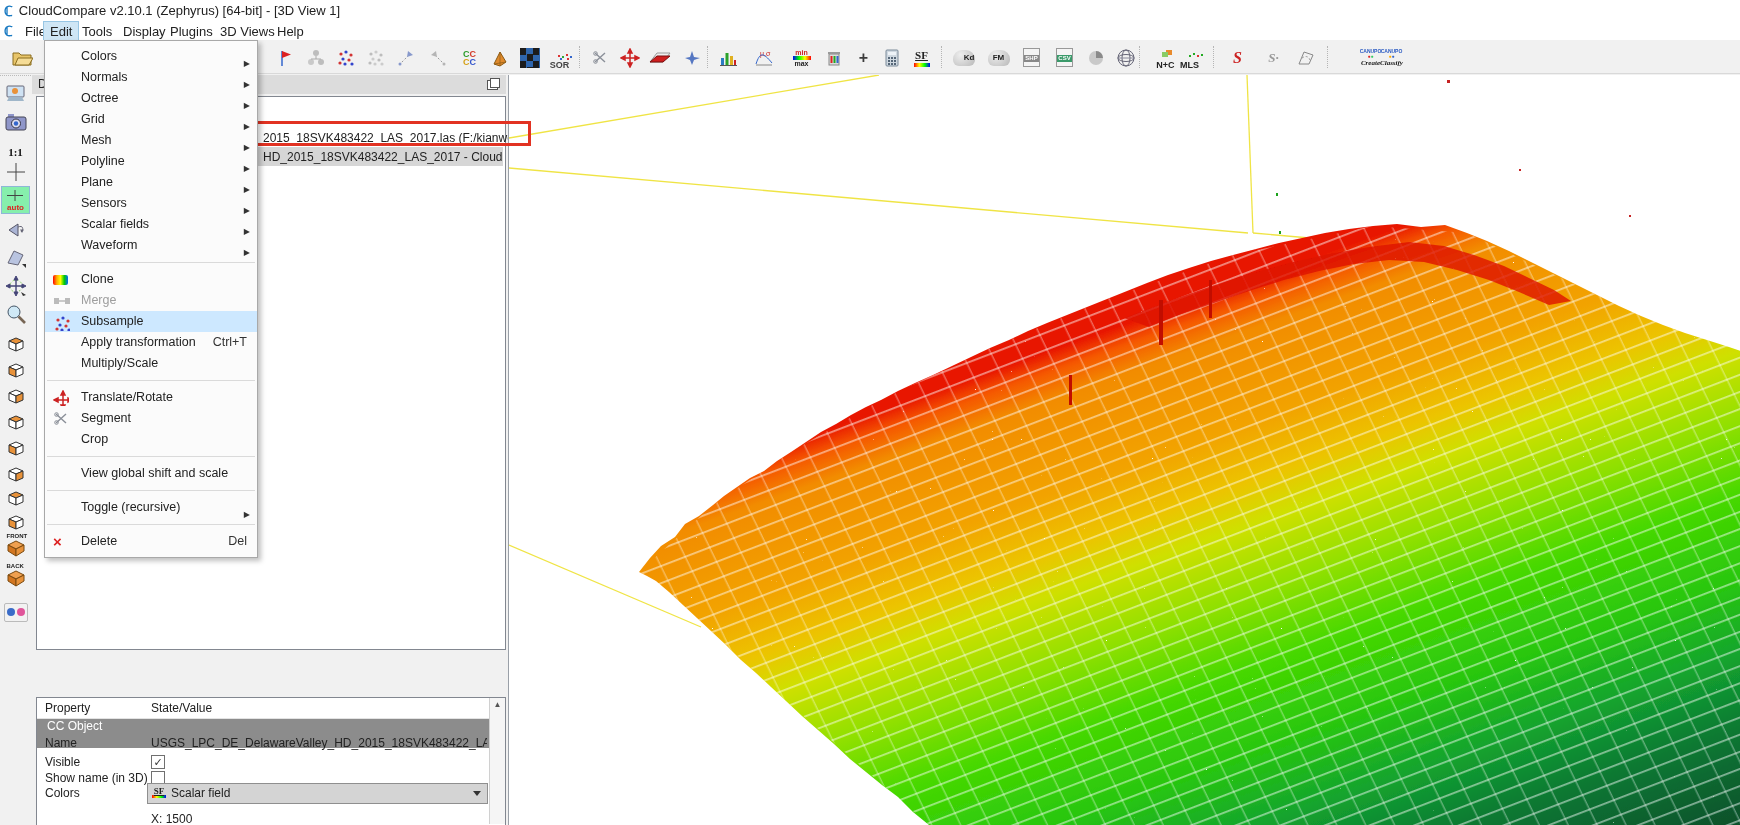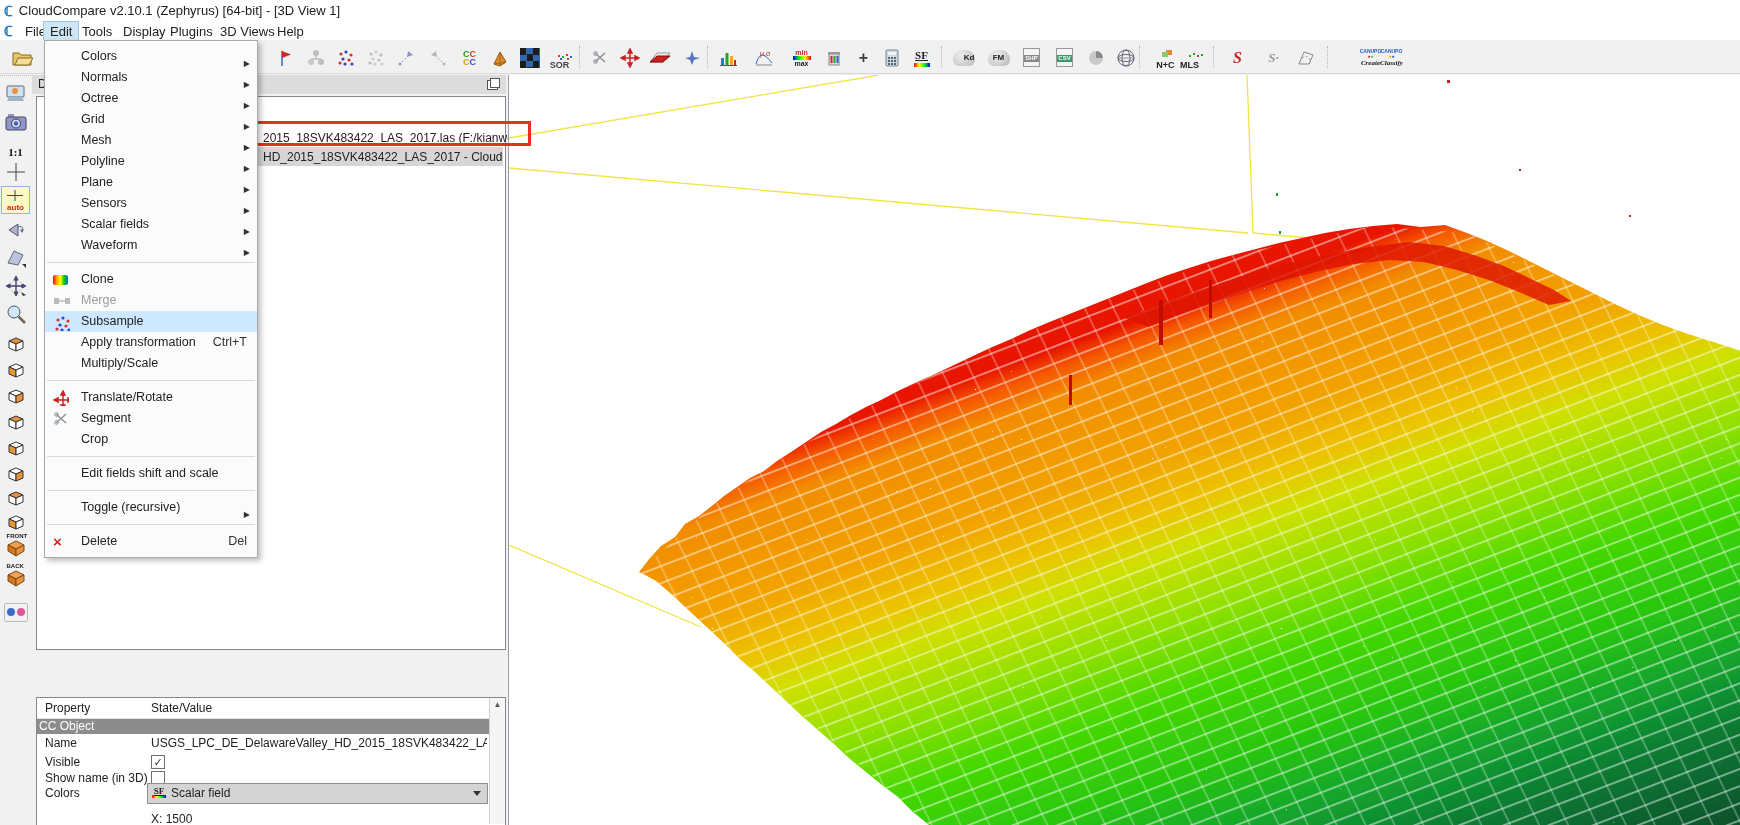--- a/index.html
+++ b/index.html
@@ -15,37 +15,37 @@
   .mitem.active { background:#cfe6f5; outline:1px solid #98c6e4; }
 
   
   .toolbar { position:absolute; left:0; top:40px; width:100%; height:34px; background:#f1f1f1; border-bottom:1px solid #d9d9d9; }
   .ticon { position:absolute; top:4px; width:27px; height:27px; display:flex; align-items:center; justify-content:center; text-align:center; }
   .vsep { position:absolute; top:6px; width:0; height:22px; border-left:1px dotted #b5b5b5; }
 
   
   .ltoolbar { position:absolute; left:0; top:75px; width:31px; height:560px; background:#f1f1f1; border-top:1px dotted #bbb; }
   .licon { position:absolute; left:2px; width:27px; height:26px; display:flex; align-items:center; justify-content:center; text-align:center; }
-  .licon.selected { background:#fef9c3; outline:1px solid #8fb6d8; }
+  .licon.selected { background:#86efac; outline:1px solid #8fb6d8; }
 
   
   .panel-hdr { position:absolute; left:32px; width:474px; height:19px; background:#dcdcdc; line-height:19px; padding-left:6px; font-size:12px; color:#222; }
   .dockbtn { position:absolute; width:11px; height:10px; border:1px solid #555; background:#fff; }
   .dockbtn:before { content:""; position:absolute; left:2px; top:-3px; width:8px; height:8px; border:1px solid #555; background:#fff; }
   .whitebox { position:absolute; background:#fff; border:1px solid #828790; }
 
   .trow { position:absolute; height:17px; line-height:17px; white-space:nowrap; font-size:12px; }
   .texp { position:absolute; font-size:7px; color:#333; }
   .tsel { position:absolute; background:#d6d6d6; }
   .red-annot { position:absolute; border:3px solid #e23222; z-index:6; }
 
   
   .prow-label { position:absolute; left:44px; font-size:12px; white-space:nowrap; }
   .prow-val { position:absolute; left:150px; font-size:12px; white-space:nowrap; overflow:hidden; width:336px; }
-  .section-band { position:absolute; left:37px; width:452px; height:15px; background:#8c8c8c; color:#fff; line-height:15px; padding-left:2px; font-size:12px; }
+  .section-band { position:absolute; left:37px; width:452px; height:29px; background:#8c8c8c; color:#fff; line-height:15px; padding-left:10px; font-size:12px; }
   .chk { position:absolute; left:150px; width:14px; height:14px; border:1px solid #707070; background:#fff; font-size:11px; line-height:13px; text-align:center; color:#333; }
   .combo { position:absolute; left:146px; width:341px; height:21px; background:#d4d4d4; border:1px solid #8f8f8f; line-height:19px; }
   .combo .arrow { position:absolute; right:6px; top:7px; width:0; height:0; border-left:4px solid transparent; border-right:4px solid transparent; border-top:5px solid #333; }
   .sfmini { display:inline-block; vertical-align:middle; margin:0 5px 3px 4px; text-align:center; }
   .sfmini b { font:bold 9px "Liberation Serif",serif; text-decoration:underline; display:block; line-height:8px; }
   .sfmini i { display:block; width:14px; height:3px; background:linear-gradient(90deg,#f00,#ff0,#0f0,#00f); }
   .pscroll { position:absolute; left:489px; top:698px; width:16px; height:126px; background:#f5f5f5; border-left:1px solid #d0d0d0; }
   .pscroll .up { height:15px; text-align:center; font-size:8px; color:#555; line-height:14px; }
 
   
@@ -594,21 +594,21 @@
         </span><span>Translate/Rotate</span></div>
       <div class="mi"><span class="ic">
           <svg width="16" height="14">
             <path d="M3 2 L13 11 M3 11 L13 2" stroke="#8a8f98" stroke-width="1.4" fill="none"></path>
             <circle cx="3.5" cy="2.5" r="1.8" fill="none" stroke="#8a8f98"></circle>
             <circle cx="3.5" cy="10.5" r="1.8" fill="none" stroke="#8a8f98"></circle>
           </svg>
         </span><span>Segment</span></div>
       <div class="mi"><span>Crop</span></div>
       <div class="msep"></div>
-      <div class="mi"><span>Edit fields shift and scale</span></div>
+      <div class="mi"><span>View global shift and scale</span></div>
       <div class="msep"></div>
       <div class="mi"><span>Toggle (recursive)</span><span class="sub">▶</span></div>
       <div class="msep"></div>
       <div class="mi"><span class="ic">
           <b style="color:#d22;font-size:15px;line-height:12px">×</b>
         </span><span>Delete</span><span class="short">Del</span></div>
     </div>
 
 </div>
 

